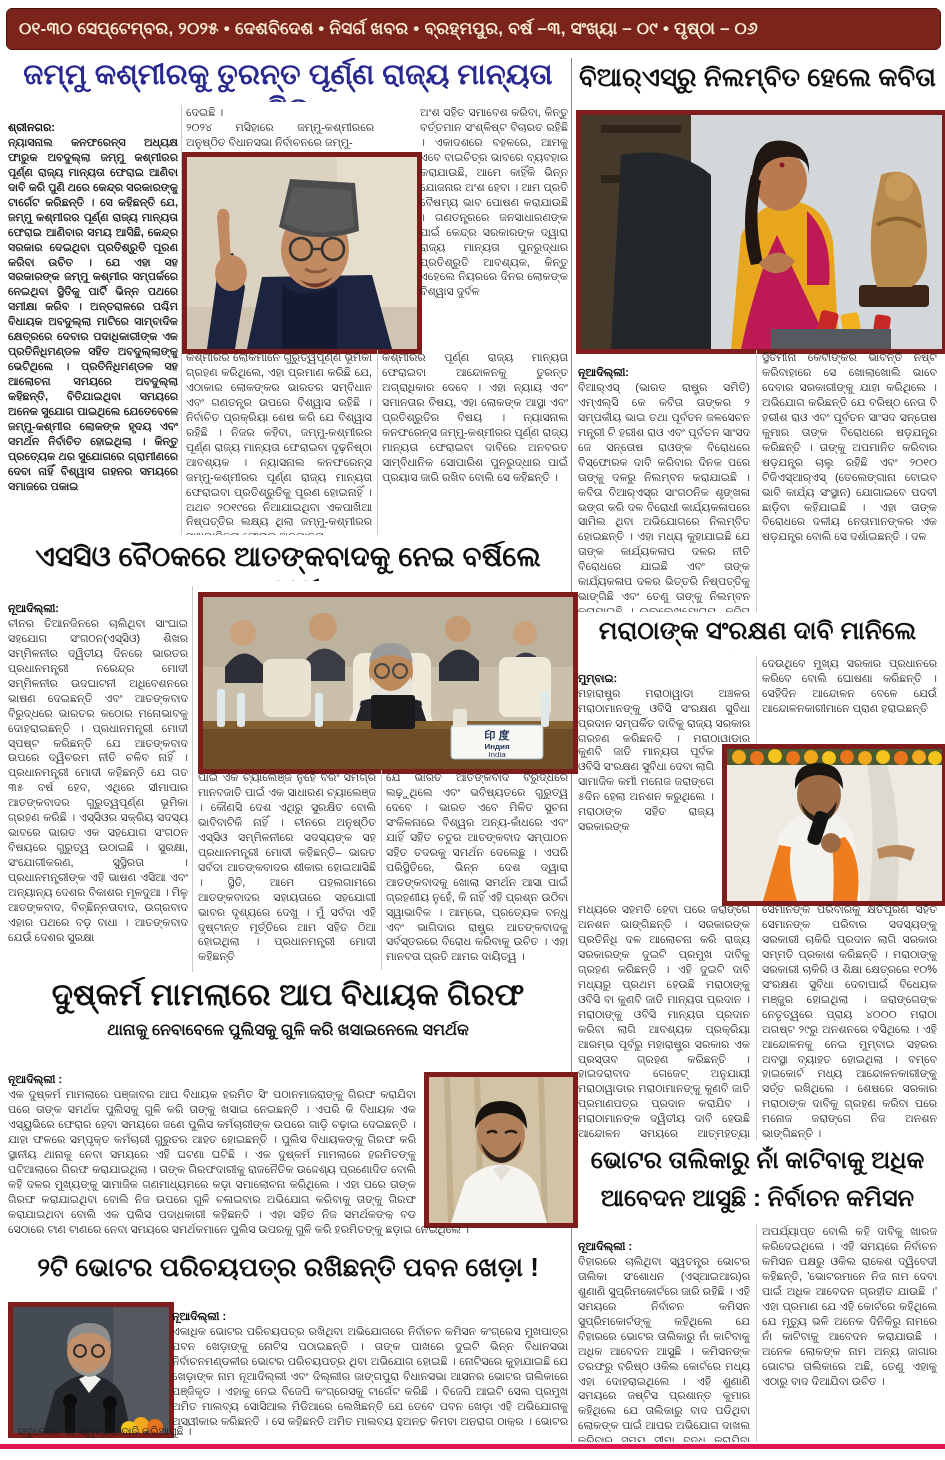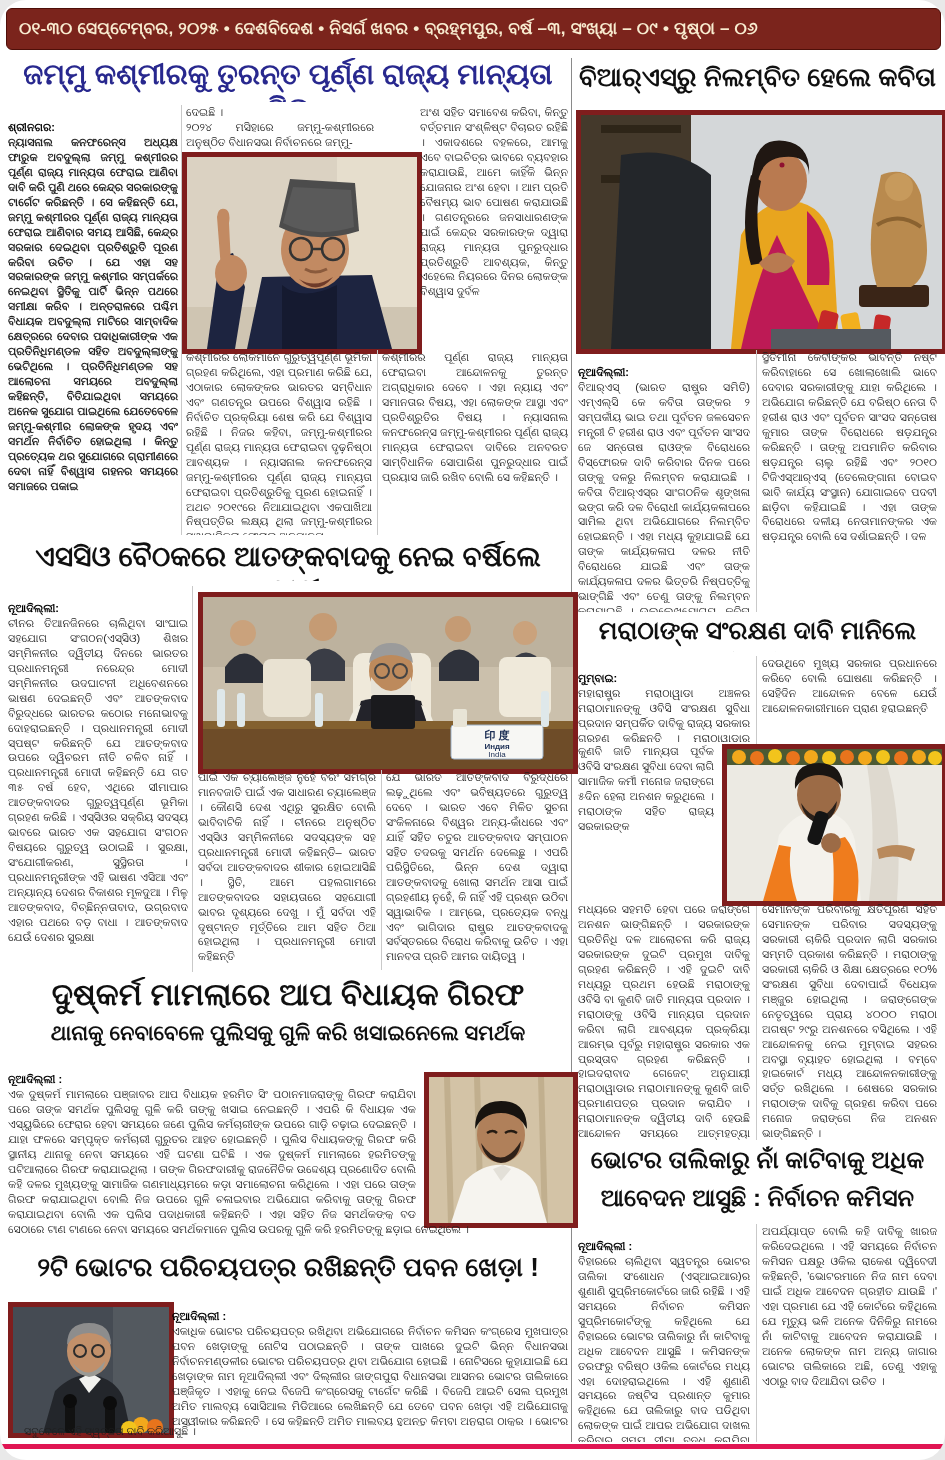--- a/index.html
+++ b/index.html
@@ -1,17 +1,17 @@
 <!DOCTYPE html>
 <html><head>
 <meta charset="utf-8">
 <style>
   html,body{margin:0;padding:0;background:#e9e9e9;}
   .page{position:relative;width:945px;height:1460px;background:#ffffff;overflow:hidden;
-        font-family:"Liberation Sans","DejaVu Sans",sans-serif;color:#1b1b1b;border-radius:26px;}
+        font-family:"Liberation Sans","DejaVu Sans",sans-serif;color:#1b1b1b;}
   .abs{position:absolute;}
   .masthead{background:#7b241c;border:1px solid #4e0f09;border-radius:6px;
             color:#f8ecd0;font-weight:bold;font-size:17px;display:flex;align-items:center;
             padding:0 12px;letter-spacing:.2px;white-space:nowrap;overflow:hidden;}
   .hl{font-weight:bold;text-align:center;overflow:hidden;}
   .hl-blue{color:#28288e;}
   .hl-black{color:#101010;}
   .body-txt{font-size:11px;line-height:1.36;text-align:justify;overflow:hidden;
             white-space:pre-line;color:#1f1f1f;}
   .body-txt b{color:#000;}
@@ -207,21 +207,21 @@
         <circle cx="104" cy="94" r="10" fill="#9c6b46"></circle>
         <path d="M150 100 Q170 92 188 100 L184 112 Q168 104 152 110 Z" fill="#b98a5c"></path>
       </svg>
     </div>
 
     <div class="abs body-txt" style="left:762px;top:902px;width:175px;height:238px;">ସେମାନଙ୍କ ପରିବାରକୁ କ୍ଷତିପୂରଣ ସହିତ ସେମାନଙ୍କ ପରିବାର ସଦସ୍ୟଙ୍କୁ ସରକାରୀ ଚାକିରି ପ୍ରଦାନ ଲାଗି ସରକାର ସମ୍ମତି ପ୍ରକାଶ କରିଛନ୍ତି । ମରାଠାଙ୍କୁ ସରକାରୀ ଚାକିରି ଓ ଶିକ୍ଷା କ୍ଷେତ୍ରରେ ୧୦% ସଂରକ୍ଷଣ ସୁବିଧା ଦେବାପାଇଁ ବିଧେୟକ ମଞ୍ଜୁର ହୋଇଥିଲା । ଜରାଙ୍ଗେଙ୍କ ନେତୃତ୍ୱରେ ପ୍ରାୟ ୪୦୦୦ ମରାଠା ଅଗଷ୍ଟ ୨୯ରୁ ଅନଶନରେ ବସିଥିଲେ । ଏହି ଆନ୍ଦୋଳନକୁ ନେଇ ମୁମ୍ବାଇ ସହରର ଅବସ୍ଥା ବ୍ୟାହତ ହୋଇଥିଲା । ବମ୍ବେ ହାଇକୋର୍ଟ ମଧ୍ୟ ଆନ୍ଦୋଳନକାରୀଙ୍କୁ ସର୍ତ୍ତ ରଖିଥିଲେ । ଶେଷରେ ସରକାର ମରାଠାଙ୍କ ଦାବିକୁ ଗ୍ରହଣ କରିବା ପରେ ମନୋଜ ଜରାଙ୍ଗେ ନିଜ ଅନଶନ ଭାଙ୍ଗିଛନ୍ତି ।</div>
   </div>
 
   <div>
     <div class="abs hl hl-black" style="left:8px;top:977px;width:560px;height:42px;font-size:31px;">ଦୁଷ୍କର୍ମ ମାମଲାରେ ଆପ ବିଧାୟକ ଗିରଫ</div>
-    <div class="abs hl hl-black" style="left:8px;top:1021px;width:560px;height:30px;font-size:21px;">ଥାନାକୁ ନେବାବେଳେ ପୁଲିସକୁ ଗୁଳି କରି ଖସାଇନେଲେ ସମର୍ଥକ</div>
+    <div class="abs hl hl-black" style="left:8px;top:1021px;width:560px;height:30px;font-size:16px;">ଥାନାକୁ ନେବାବେଳେ ପୁଲିସକୁ ଗୁଳି କରି ଖସାଇନେଲେ ସମର୍ଥକ</div>
 
     <div class="abs body-txt lead" style="left:8px;top:1057px;width:408px;height:162px;">
       <b>ନୂଆଦିଲ୍ଲୀ :</b>
       <span>ଏକ ଦୁଷ୍କର୍ମ ମାମଲାରେ ପଞ୍ଜାବର ଆପ ବିଧାୟକ ହରମିତ ସିଂ ପଠାନମାଜରାଙ୍କୁ ଗିରଫ କରାଯିବା ପରେ ତାଙ୍କ ସମର୍ଥକ ପୁଲିସକୁ ଗୁଳି କରି ତାଙ୍କୁ ଖସାଇ ନେଇଛନ୍ତି । ଏପରି କି ବିଧାୟକ ଏକ ଏସ୍‌ୟୁଭିରେ ଫେରାର ହେବା ସମୟରେ ଜଣେ ପୁଲିସ କର୍ମଚାରୀଙ୍କ ଉପରେ ଗାଡ଼ି ଚଢ଼ାଇ ଦେଇଛନ୍ତି । ଯାହା ଫଳରେ ସମ୍ପୃକ୍ତ କର୍ମଚାରୀ ଗୁରୁତର ଆହତ ହୋଇଛନ୍ତି । ପୁଲିସ ବିଧାୟକଙ୍କୁ ଗିରଫ କରି ସ୍ଥାନୀୟ ଥାନାକୁ ନେବା ସମୟରେ ଏହି ଘଟଣା ଘଟିଛି । ଏକ ଦୁଷ୍କର୍ମ ମାମଲାରେ ହରମିତଙ୍କୁ ପଟିଆଲାରେ ଗିରଫ କରାଯାଇଥିଲା । ତାଙ୍କ ଗିରଫଦାରୀକୁ ରାଜନୈତିକ ଉଦ୍ଦେଶ୍ୟ ପ୍ରଣୋଦିତ ବୋଲି କହି ଦଳର ମୁଖ୍ୟଙ୍କୁ ସାମାଜିକ ଗଣମାଧ୍ୟମରେ କଡ଼ା ସମାଲୋଚନା କରିଥିଲେ । ଏହା ପରେ ତାଙ୍କ ଗିରଫ କରାଯାଇଥିବା ବୋଲି ନିଜ ଉପରେ ଗୁଳି ଚଳାଇବାର ଅଭିଯୋଗ କରିବାକୁ ତାଙ୍କୁ ଗିରଫ କରାଯାଇଥିବା ବୋଲି ଏକ ପୁଲିସ ପଦାଧିକାରୀ କହିଛନ୍ତି । ଏହା ସହିତ ନିଜ ସମର୍ଥକଙ୍କୁ ବଡ଼ ସଂଖ୍ୟାରେ ପଟିଆଲାରେ ଏକାଠି ହେବାକୁ କହିଥିଲେ ।</span>
     </div>
 
     <div class="abs photo" style="left:424px;top:1072px;width:144px;height:146px;">
       <svg viewBox="0 0 144 146">
         <rect width="144" height="146" fill="#d3c3a6"></rect>
         <path d="M18 0 L22 146 M48 0 L52 146 M112 0 L116 146" stroke="#c1af8e" stroke-width="6"></path>
@@ -271,18 +271,18 @@
           <circle cx="142" cy="120" r="8" fill="#e8741c"></circle>
           <circle cx="116" cy="122" r="8" fill="#f2c41c"></circle>
       </svg>
     </div>
 
     <div class="abs body-txt lead" style="left:172px;top:1294px;width:396px;height:132px;">
       <b>ନୂଆଦିଲ୍ଲୀ :</b>
       <span>ଏକାଧିକ ଭୋଟର ପରିଚୟପତ୍ର ରଖିଥିବା ଅଭିଯୋଗରେ ନିର୍ବାଚନ କମିସନ କଂଗ୍ରେସ ମୁଖପାତ୍ର ପବନ ଖେଡ଼ାଙ୍କୁ ନୋଟିସ ପଠାଇଛନ୍ତି । ତାଙ୍କ ପାଖରେ ଦୁଇଟି ଭିନ୍ନ ବିଧାନସଭା ନିର୍ବାଚନମଣ୍ଡଳୀର ଭୋଟର ପରିଚୟପତ୍ର ଥିବା ଅଭିଯୋଗ ହୋଇଛି । ନୋଟିସରେ କୁହାଯାଇଛି ଯେ ଖେଡ଼ାଙ୍କ ନାମ ନୂଆଦିଲ୍ଲୀ ଏବଂ ଦିଲ୍ଲୀର ଜାଙ୍ଗପୁରା ବିଧାନସଭା ଆସନର ଭୋଟର ତାଲିକାରେ ପଞ୍ଜିକୃତ ।  ଏହାକୁ ନେଇ ବିଜେପି କଂଗ୍ରେସକୁ ଟାର୍ଗେଟ କରିଛି । ବିଜେପି ଆଇଟି ସେଲ ପ୍ରମୁଖ ଅମିତ ମାଲବ୍ୟ ସୋସିଆଲ ମିଡିଆରେ ଲେଖିଛନ୍ତି ଯେ ତେବେ ପବନ ଖେଡ଼ା ଏହି ଅଭିଯୋଗକୁ ଅସ୍ୱୀକାର କରିଛନ୍ତି । ସେ କହିଛନ୍ତି ଅମିତ ମାଲବ୍ୟ ହୁଅନ୍ତୁ କିମ୍ବା ଅନୁରାଗ ଠାକୁର । ଭୋଟର ତାଲିକାରେ ସ୍ୱଚ୍ଛତା ରକ୍ଷା ନିର୍ବାଚନ କମିସନଙ୍କ ଦାୟିତ୍ୱ । ଏଣୁ କଂଗ୍ରେସ</span>
     </div>
 
-    <div class="abs body-txt" style="left:24px;top:1424px;width:400px;height:17px;font-family:Liberation Serif, serif;">ସବୁବେଳେ ଏହି ସ୍ୱଚ୍ଛତା ଦାବି କରିଆସୁଛି ।</div>
+    <div class="abs body-txt" style="left:18px;top:1424px;width:400px;height:17px;">ସବୁବେଳେ ଏହି ସ୍ୱଚ୍ଛତା ଦାବି କରିଆସୁଛି ।</div>
   </div>
 
   <div class="abs footer-rule" style="left:0px;top:1444px;width:945px;height:5px;"></div>
 
 </div>
 
 </body></html>

